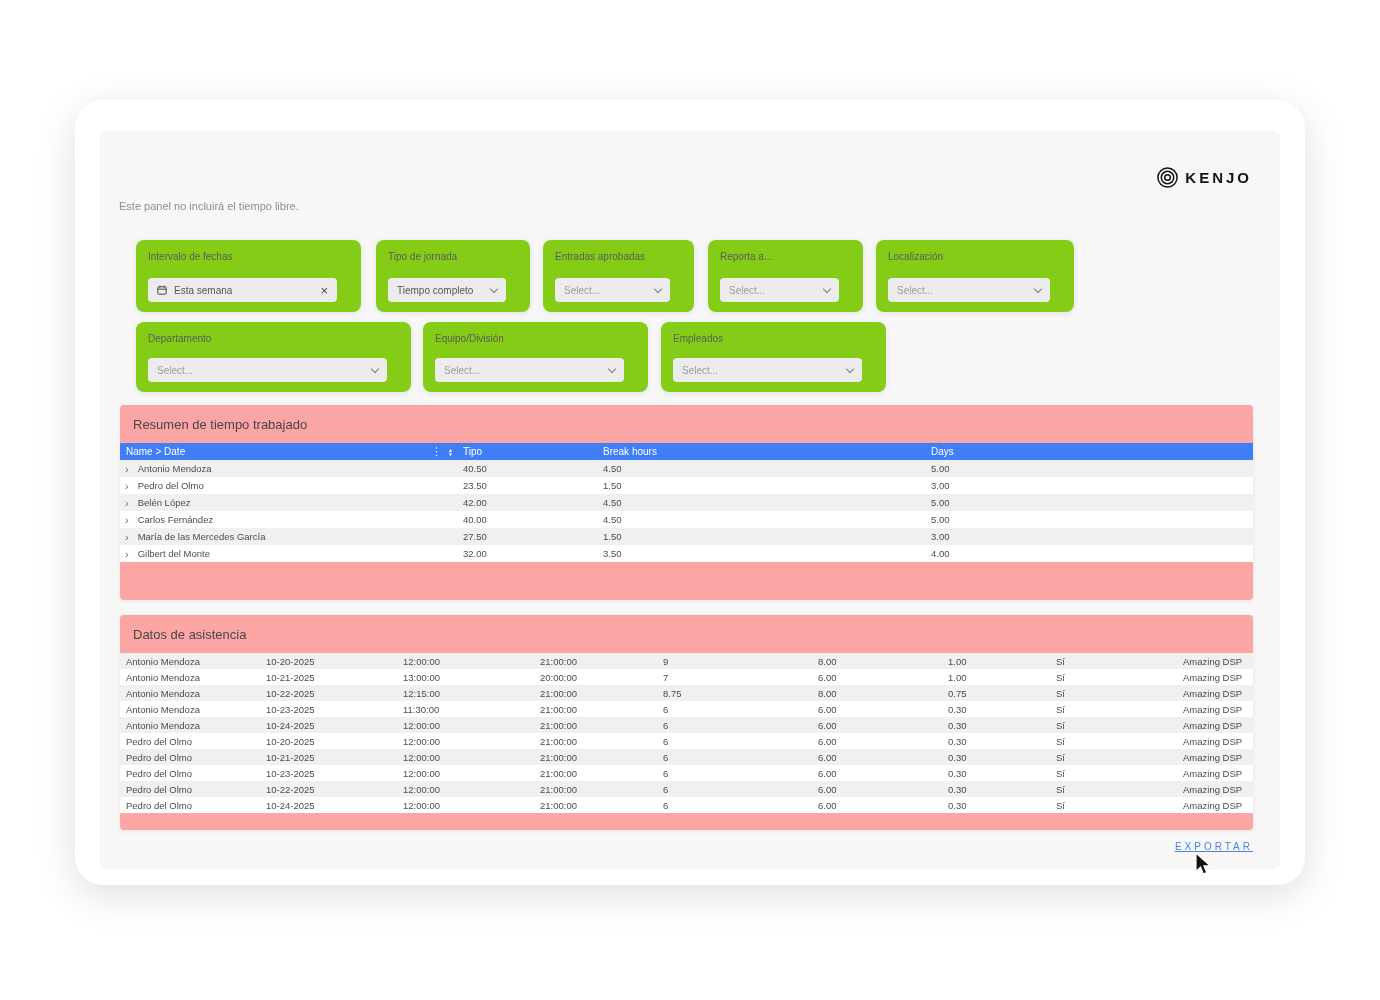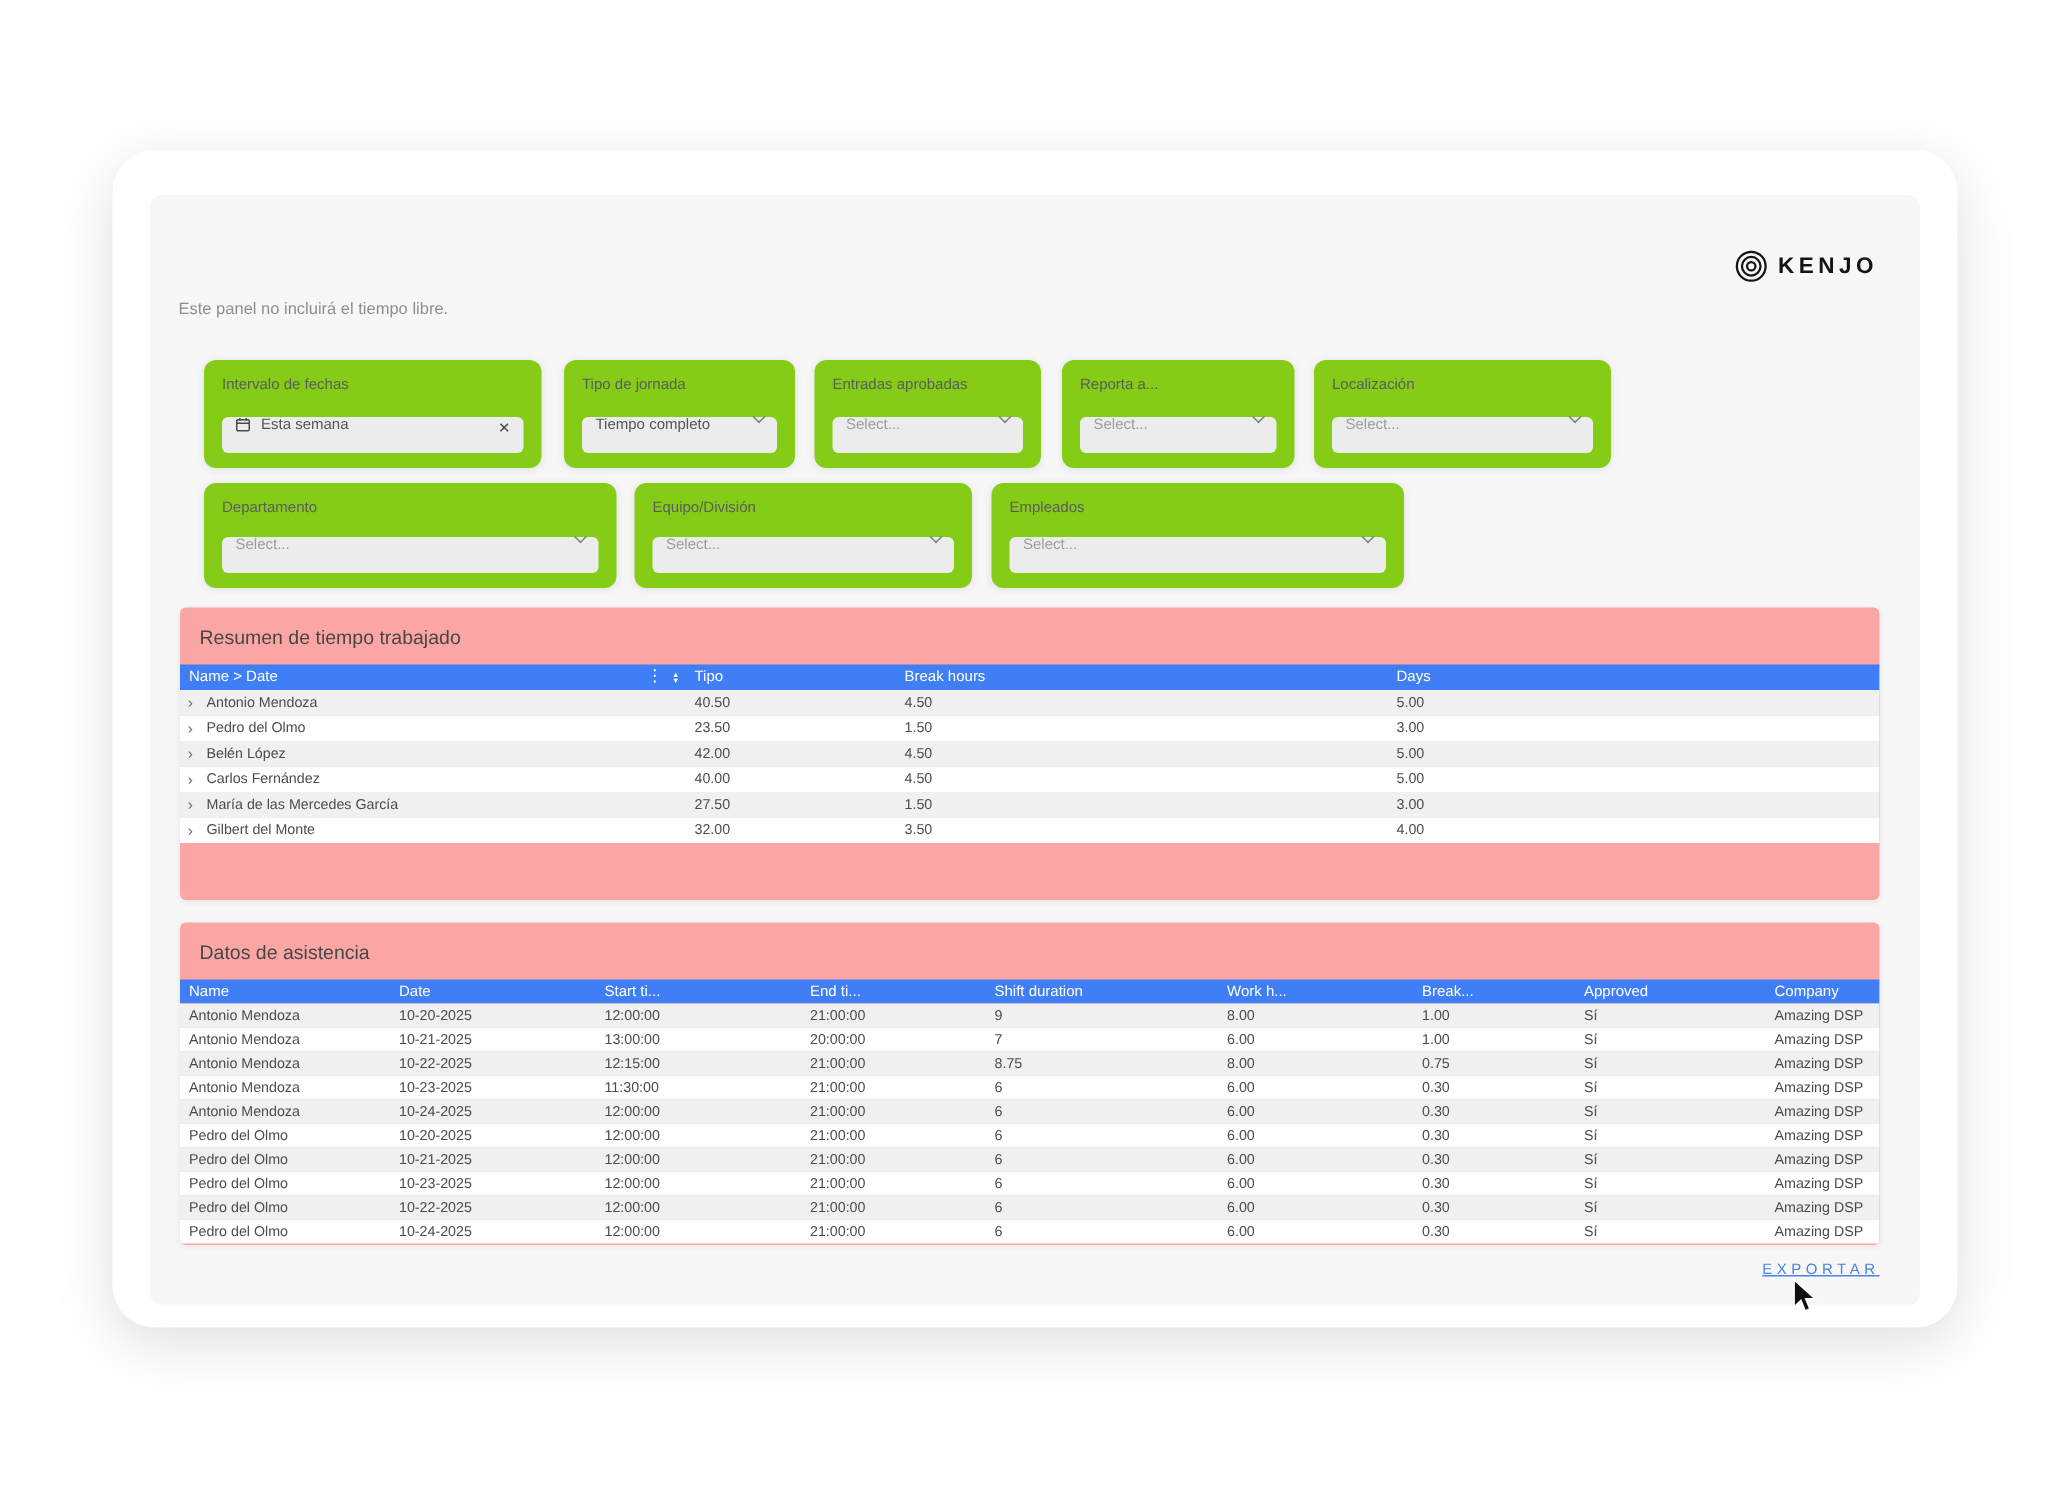--- a/index.html
+++ b/index.html
@@ -13,22 +13,22 @@
 
   .page-title { position:absolute; left:19px; top:32px; font-size:22px; color:#3d3d3d; letter-spacing:0.2px; }
   .page-subtitle { position:absolute; left:19px; top:70px; font-size:11px; color:#8e8e8e; }
 
   .brand { position:absolute; right:28px; top:36px; display:flex; align-items:center; gap:6px; }
   .brand-text { font-size:15px; font-weight:700; letter-spacing:3px; color:#141414; }
 
   .filter-card { position:absolute; background:#84cc16; border-radius:8px;
     box-shadow:0 1px 6px rgba(0,0,0,0.09); padding:11px 12px;margin-left:16px; }
   .filter-label { font-size:10px; color:#5c5c5c; }
-  .select { position:absolute; left:12px; right:12px; bottom:10px; height:24px; background:#ececed;
-    border-radius:4px; display:flex; align-items:flex-start; padding:0 9px; font-size:10px; color:#9d9d9d; }
+  .select { position:absolute; left:12px; right:24px; bottom:10px; height:24px; background:#ececed;
+    border-radius:4px; display:flex; align-items:center; padding:0 9px; font-size:10px; color:#9d9d9d; }
   .select .value { color:#555; }
   .chev-down { width:6px; height:6px; border-right:1.5px solid #7d7d7d; border-bottom:1.5px solid #7d7d7d;
     transform:rotate(45deg); margin-left:auto; margin-top:-3px; }
   .chip-x { margin-left:auto; color:#444; font-size:13px; line-height:1; cursor:pointer; }
   .cal-icon { margin-right:7px; display:flex; }
 
   .section { position:absolute; left:20px; width:1133px; background:#fca5a5; border-radius:4px;
     box-shadow:0 1px 5px rgba(0,0,0,0.07); overflow:hidden; }
   .section-title { height:38px; display:flex; align-items:center; padding:0 13px; font-size:13px; color:#474747; }
 
@@ -129,21 +129,21 @@
     </div>
 
     <div class="filter-card" style="left:307px; top:192px; width:225px; height:70px;">
       <div class="filter-label">Equipo/División</div>
       <div class="select">
         <span>Select...</span>
         <span class="chev-down"></span>
       </div>
     </div>
 
-    <div class="filter-card" style="left:545px; top:192px; width:275px; height:70px;">
+    <div class="filter-card" style="left:545px; top:192px; width:225px; height:70px;">
       <div class="filter-label">Empleados</div>
       <div class="select">
         <span>Select...</span>
         <span class="chev-down"></span>
       </div>
     </div>
 
     <div class="section" style="top:275px; height:195px;">
       <div class="section-title">Resumen de tiempo trabajado</div>
       <div class="thead s-grid">
@@ -212,31 +212,20 @@
             </div>
             <div class="td">32.00</div>
             <div class="td">3.50</div>
             <div class="td">4.00</div>
           </div>
         </div>
     </div>
 
     <div class="section" style="top:485px; height:215px;">
       <div class="section-title">Datos de asistencia</div>
-      <div class="thead a a-grid">
-        <div>Name</div>
-        <div>Date</div>
-        <div>Start ti...</div>
-        <div>End ti...</div>
-        <div>Shift duration</div>
-        <div>Work h...</div>
-        <div>Break...</div>
-        <div>Approved</div>
-        <div>Company</div>
-      </div>
       <div>
           <div class="trow small a-grid odd">
             <div class="td">Antonio Mendoza</div>
             <div class="td">10-20-2025</div>
             <div class="td">12:00:00</div>
             <div class="td">21:00:00</div>
             <div class="td">9</div>
             <div class="td">8.00</div>
             <div class="td">1.00</div>
             <div class="td">Sí</div>

